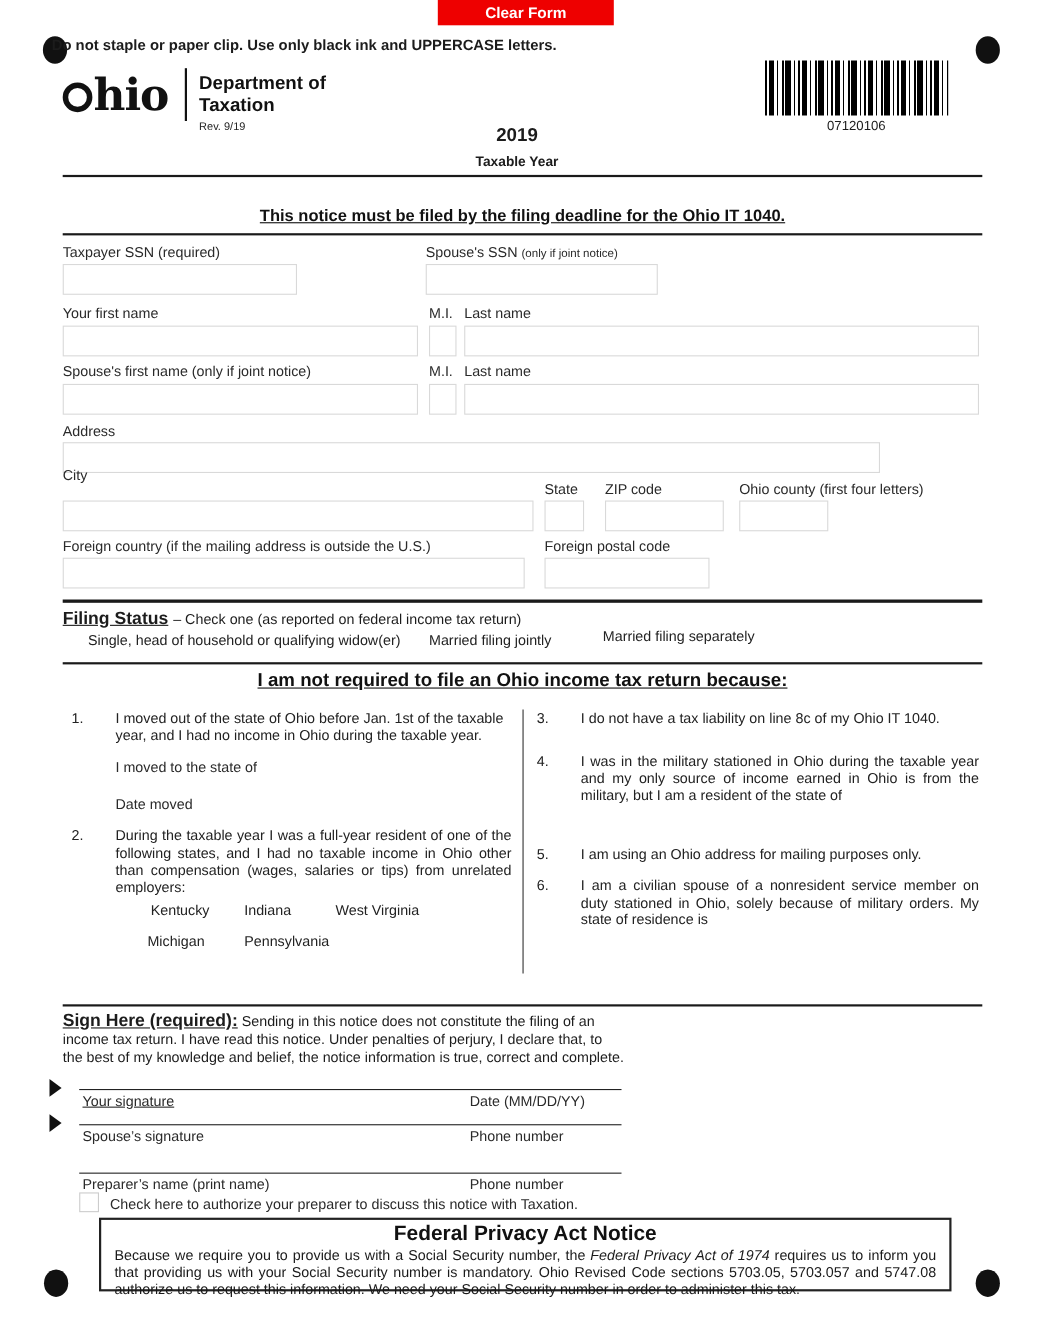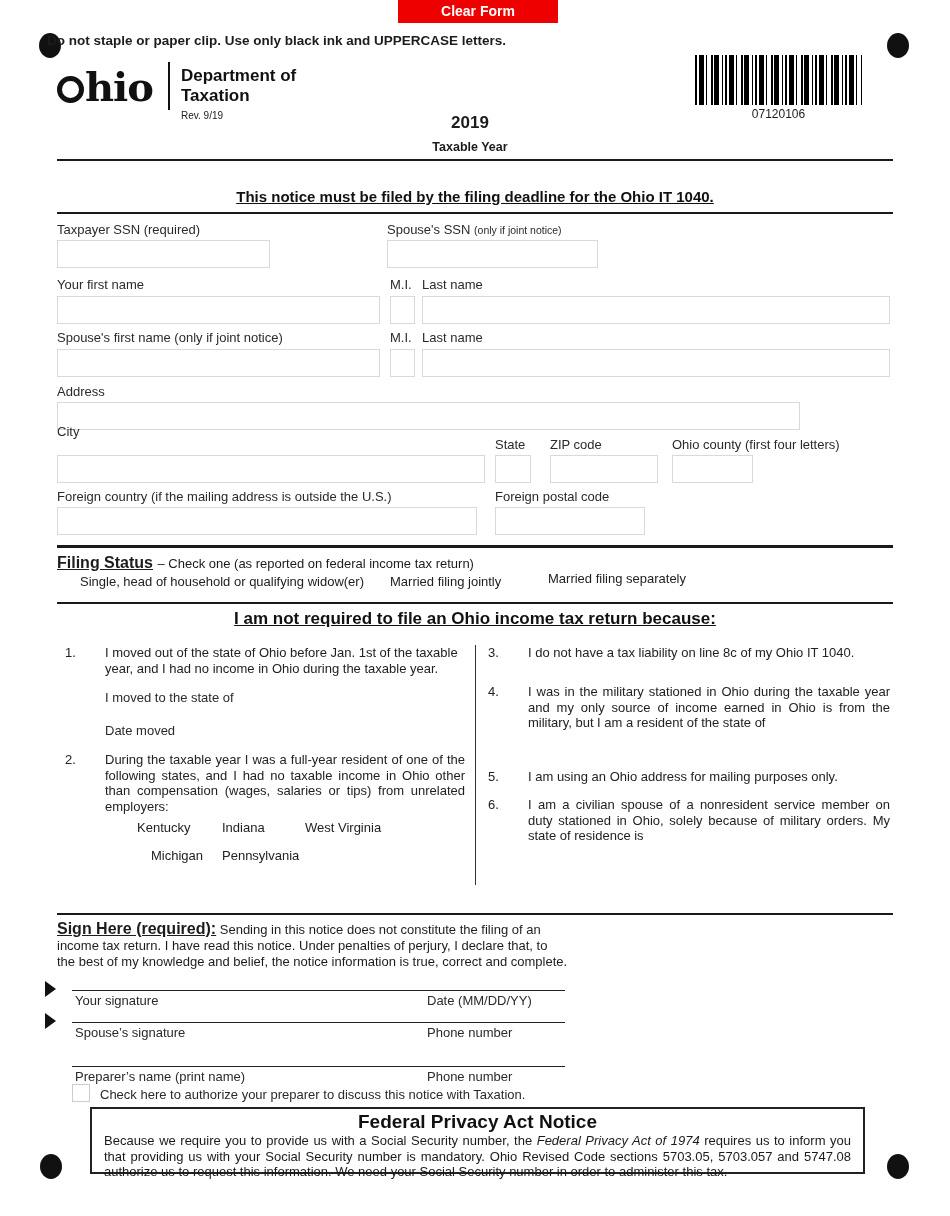--- a/index.html
+++ b/index.html
@@ -164,21 +164,21 @@
   <div class="lbl" style="left:105px; top:690px;">I moved to the state of</div>
   <div class="lbl" style="left:105px; top:723px;">Date moved</div>
 
   <div class="reason" style="left:65px; top:752px; width:400px;">
     <span class="num">2.</span>
     <div class="txt">During the taxable year I was a full-year resident of one of the following states, and I had no taxable income in Ohio other than compensation (wages, salaries or tips) from unrelated employers:</div>
   </div>
   <span class="state-opt" style="left:137px; top:820px;">Kentucky</span>
   <span class="state-opt" style="left:222px; top:820px;">Indiana</span>
   <span class="state-opt" style="left:305px; top:820px;">West Virginia</span>
-  <span class="state-opt" style="left:151px; top:848px;">Michigan</span>
+  <span class="state-opt" style="left:134px; top:848px;">Michigan</span>
   <span class="state-opt" style="left:222px; top:848px;">Pennsylvania</span>
 
   <div class="reason" style="left:488px; top:645px; width:402px;">
     <span class="num">3.</span>
     <div class="txt" style="text-align:left;">I do not have a tax liability on line 8c of my Ohio IT 1040.</div>
   </div>
   <div class="reason" style="left:488px; top:684px; width:402px;">
     <span class="num">4.</span>
     <div class="txt">I was in the military stationed in Ohio during the taxable year and my only source of income earned in Ohio is from the military, but I am a resident of the state of</div>
   </div>
@@ -192,21 +192,21 @@
   </div>
 
   <div class="rule" style="top:913px; height:2px;"></div>
   <div class="abs" style="left:57px; top:921px; width:512px; font-size:13px; line-height:16px;">
     <span style="font-size:16px; font-weight:bold; text-decoration:underline;text-align:right;">Sign Here (required):</span><span> Sending in this notice does not constitute the filing of an income tax return. I have read this notice. Under penalties of perjury, I declare that, to the best of my knowledge and belief, the notice information is true, correct and complete.</span>
   </div>
 
 
   <span class="sig-arrow" style="left:45px; top:981px;"></span>
   <div class="sig-line" style="top:990px;"></div>
-  <div class="lbl" style="left:75px; top:993px;">Your signature</div>
+  <div class="lbl" style="left:75px; top:993px;text-decoration:underline;">Your signature</div>
   <div class="lbl" style="left:427px; top:993px;">Date (MM/DD/YY)</div>
 
   <span class="sig-arrow" style="left:45px; top:1013px;"></span>
   <div class="sig-line" style="top:1022px;"></div>
   <div class="lbl" style="left:75px; top:1025px;">Spouse’s signature</div>
   <div class="lbl" style="left:427px; top:1025px;">Phone number</div>
 
   <div class="sig-line" style="top:1066px;"></div>
   <div class="lbl" style="left:75px; top:1069px;">Preparer’s name (print name)</div>
   <div class="lbl" style="left:427px; top:1069px;">Phone number</div>

